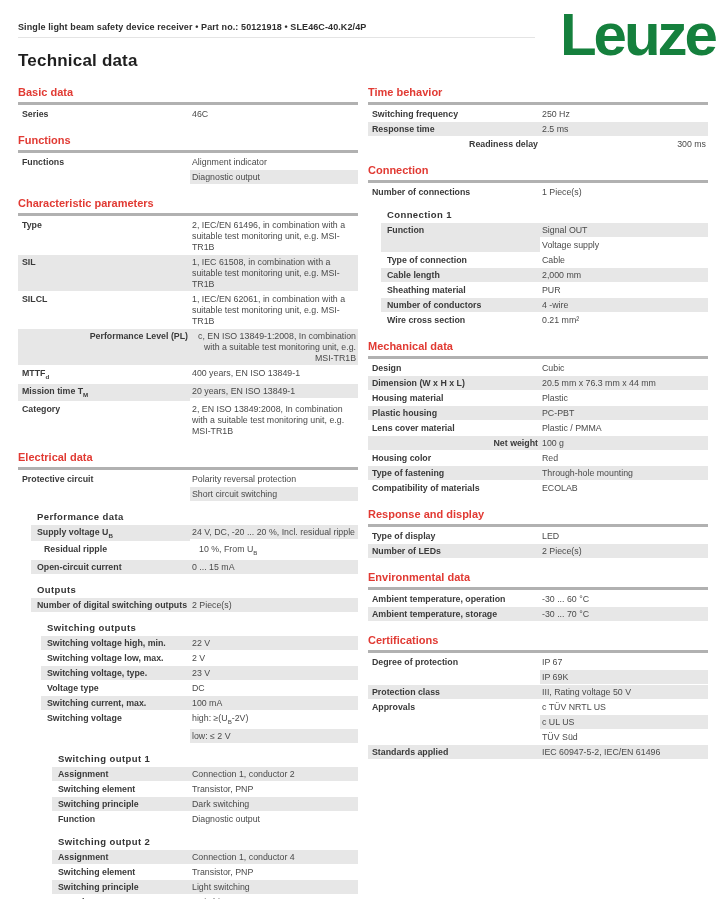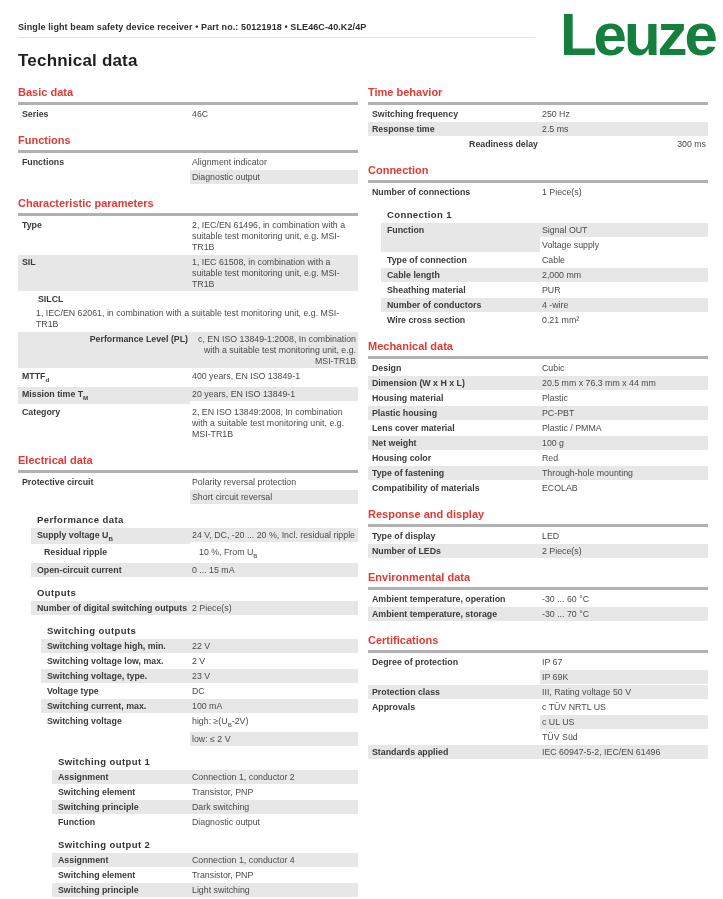--- a/index.html
+++ b/index.html
@@ -67,21 +67,21 @@
             <div class="vals">
               <div class="val">2, IEC/EN 61496, in combination with a suitable test monitoring unit, e.g. MSI-TR1B</div>
             </div>
           </div>
           <div class="row" style="margin-left: 0px;">
             <div class="lbl g" style="width: 172px; padding-left: 4px;">SIL</div>
             <div class="vals">
               <div class="val g">1, IEC 61508, in combination with a suitable test monitoring unit, e.g. MSI-TR1B</div>
             </div>
           </div>
-          <div class="row" style="margin-left: 16px; flex-direction: column;">
+          <div class="row" style="margin-left: 0px;">
             <div class="lbl" style="width: 172px; padding-left: 4px;">SILCL</div>
             <div class="vals">
               <div class="val">1, IEC/EN 62061, in combination with a suitable test monitoring unit, e.g. MSI-TR1B</div>
             </div>
           </div>
           <div class="row" style="margin-left: 0px; text-align: right;">
             <div class="lbl g" style="width: 172px; padding-left: 4px;">Performance Level (PL)</div>
             <div class="vals">
               <div class="val g">c, EN ISO 13849-1:2008, In combination with a suitable test monitoring unit, e.g. MSI-TR1B</div>
             </div>
@@ -105,21 +105,21 @@
             </div>
           </div>
         </section>
         <section class="sec">
           <div class="sec-h">Electrical data</div>
           <div class="rule"></div>
           <div class="row" style="margin-left: 0px;">
             <div class="lbl" style="width: 172px; padding-left: 4px;">Protective circuit</div>
             <div class="vals">
               <div class="val">Polarity reversal protection</div>
-              <div class="val g">Short circuit reversal</div>
+              <div class="val g">Short circuit switching</div>
             </div>
           </div>
           <div class="sub-h" style="margin-left: 19px;">Performance data</div>
           <div class="row" style="margin-left: 13px;">
             <div class="lbl g" style="width: 159px; padding-left: 6px;">Supply voltage U<sub>B</sub></div>
             <div class="vals">
               <div class="val g">24 V, DC, -20 ... 20 %, Incl. residual ripple</div>
             </div>
           </div>
           <div class="row" style="margin-left: 20px;">
@@ -329,21 +329,21 @@
               <div class="val g">PC-PBT</div>
             </div>
           </div>
           <div class="row" style="margin-left: 0px;">
             <div class="lbl" style="width: 172px; padding-left: 4px;">Lens cover material</div>
             <div class="vals">
               <div class="val">Plastic / PMMA</div>
             </div>
           </div>
           <div class="row" style="margin-left: 0px;">
-            <div class="lbl g" style="width: 172px; padding-left: 4px;">Net weight</div>
+            <div class="lbl g" style="width: 172px; padding-left: 4px; text-align: right;">Net weight</div>
             <div class="vals">
               <div class="val g">100 g</div>
             </div>
           </div>
           <div class="row" style="margin-left: 0px;">
             <div class="lbl" style="width: 172px; padding-left: 4px;">Housing color</div>
             <div class="vals">
               <div class="val">Red</div>
             </div>
           </div>

